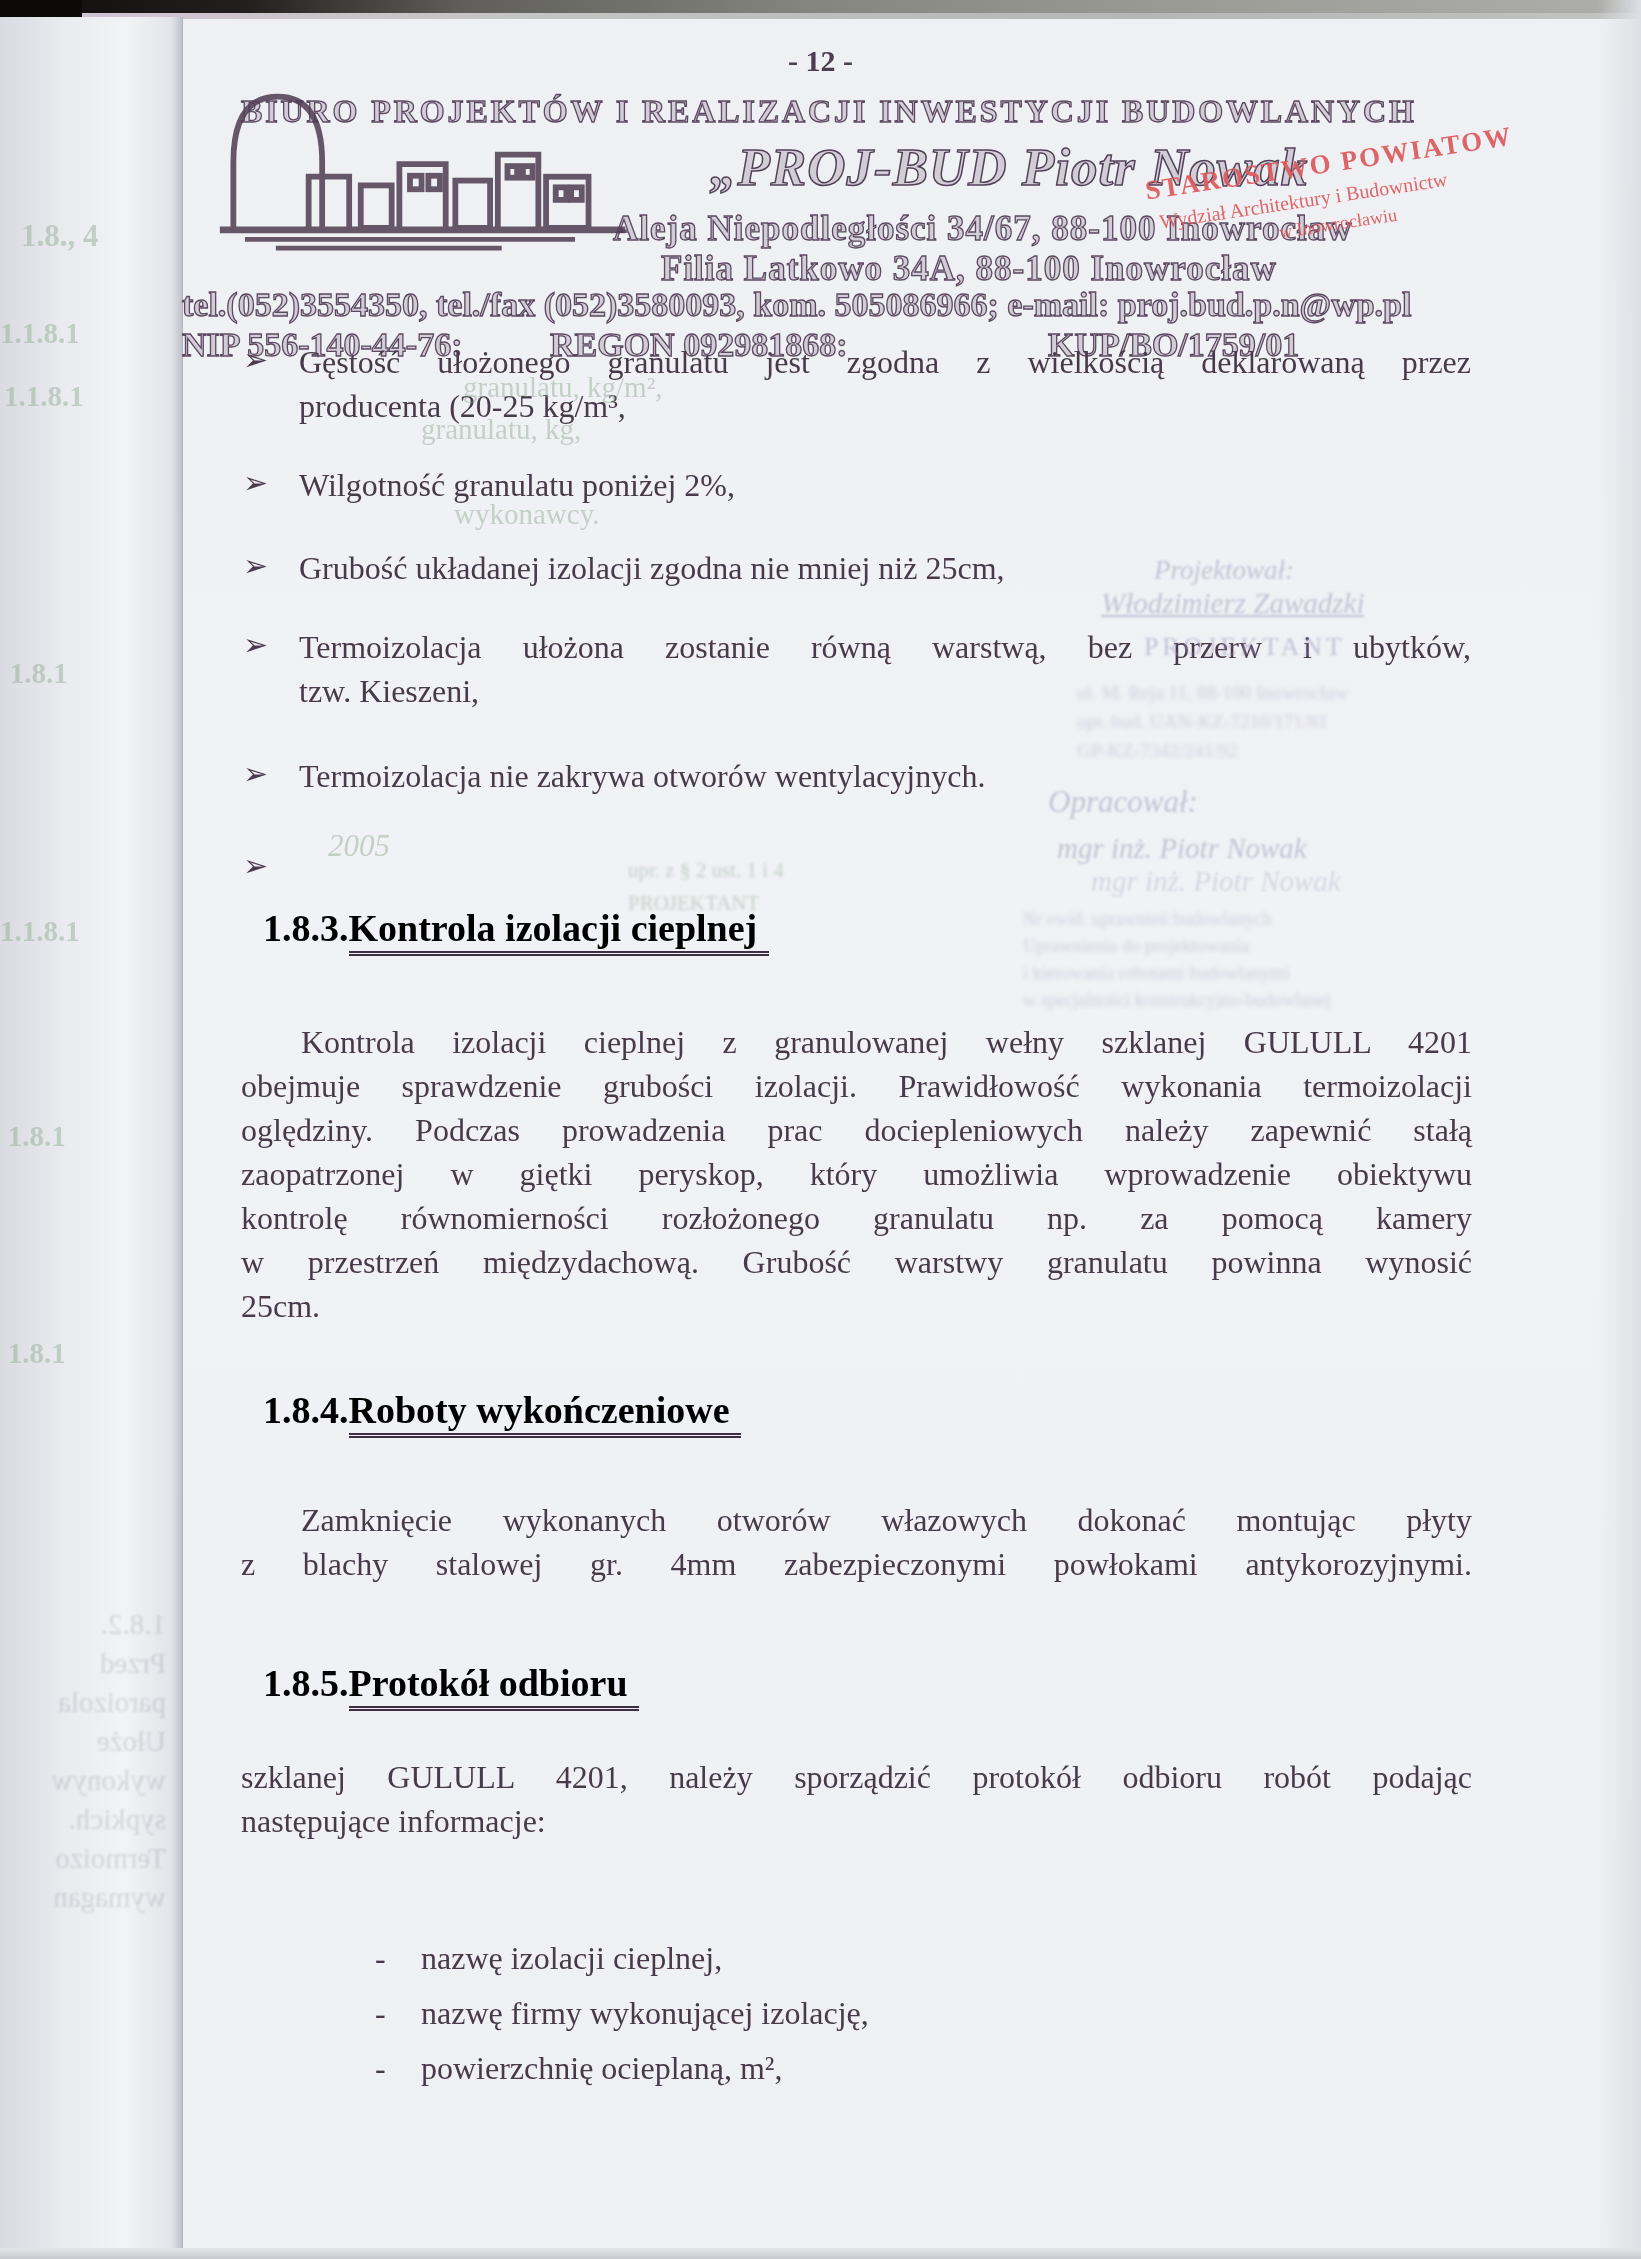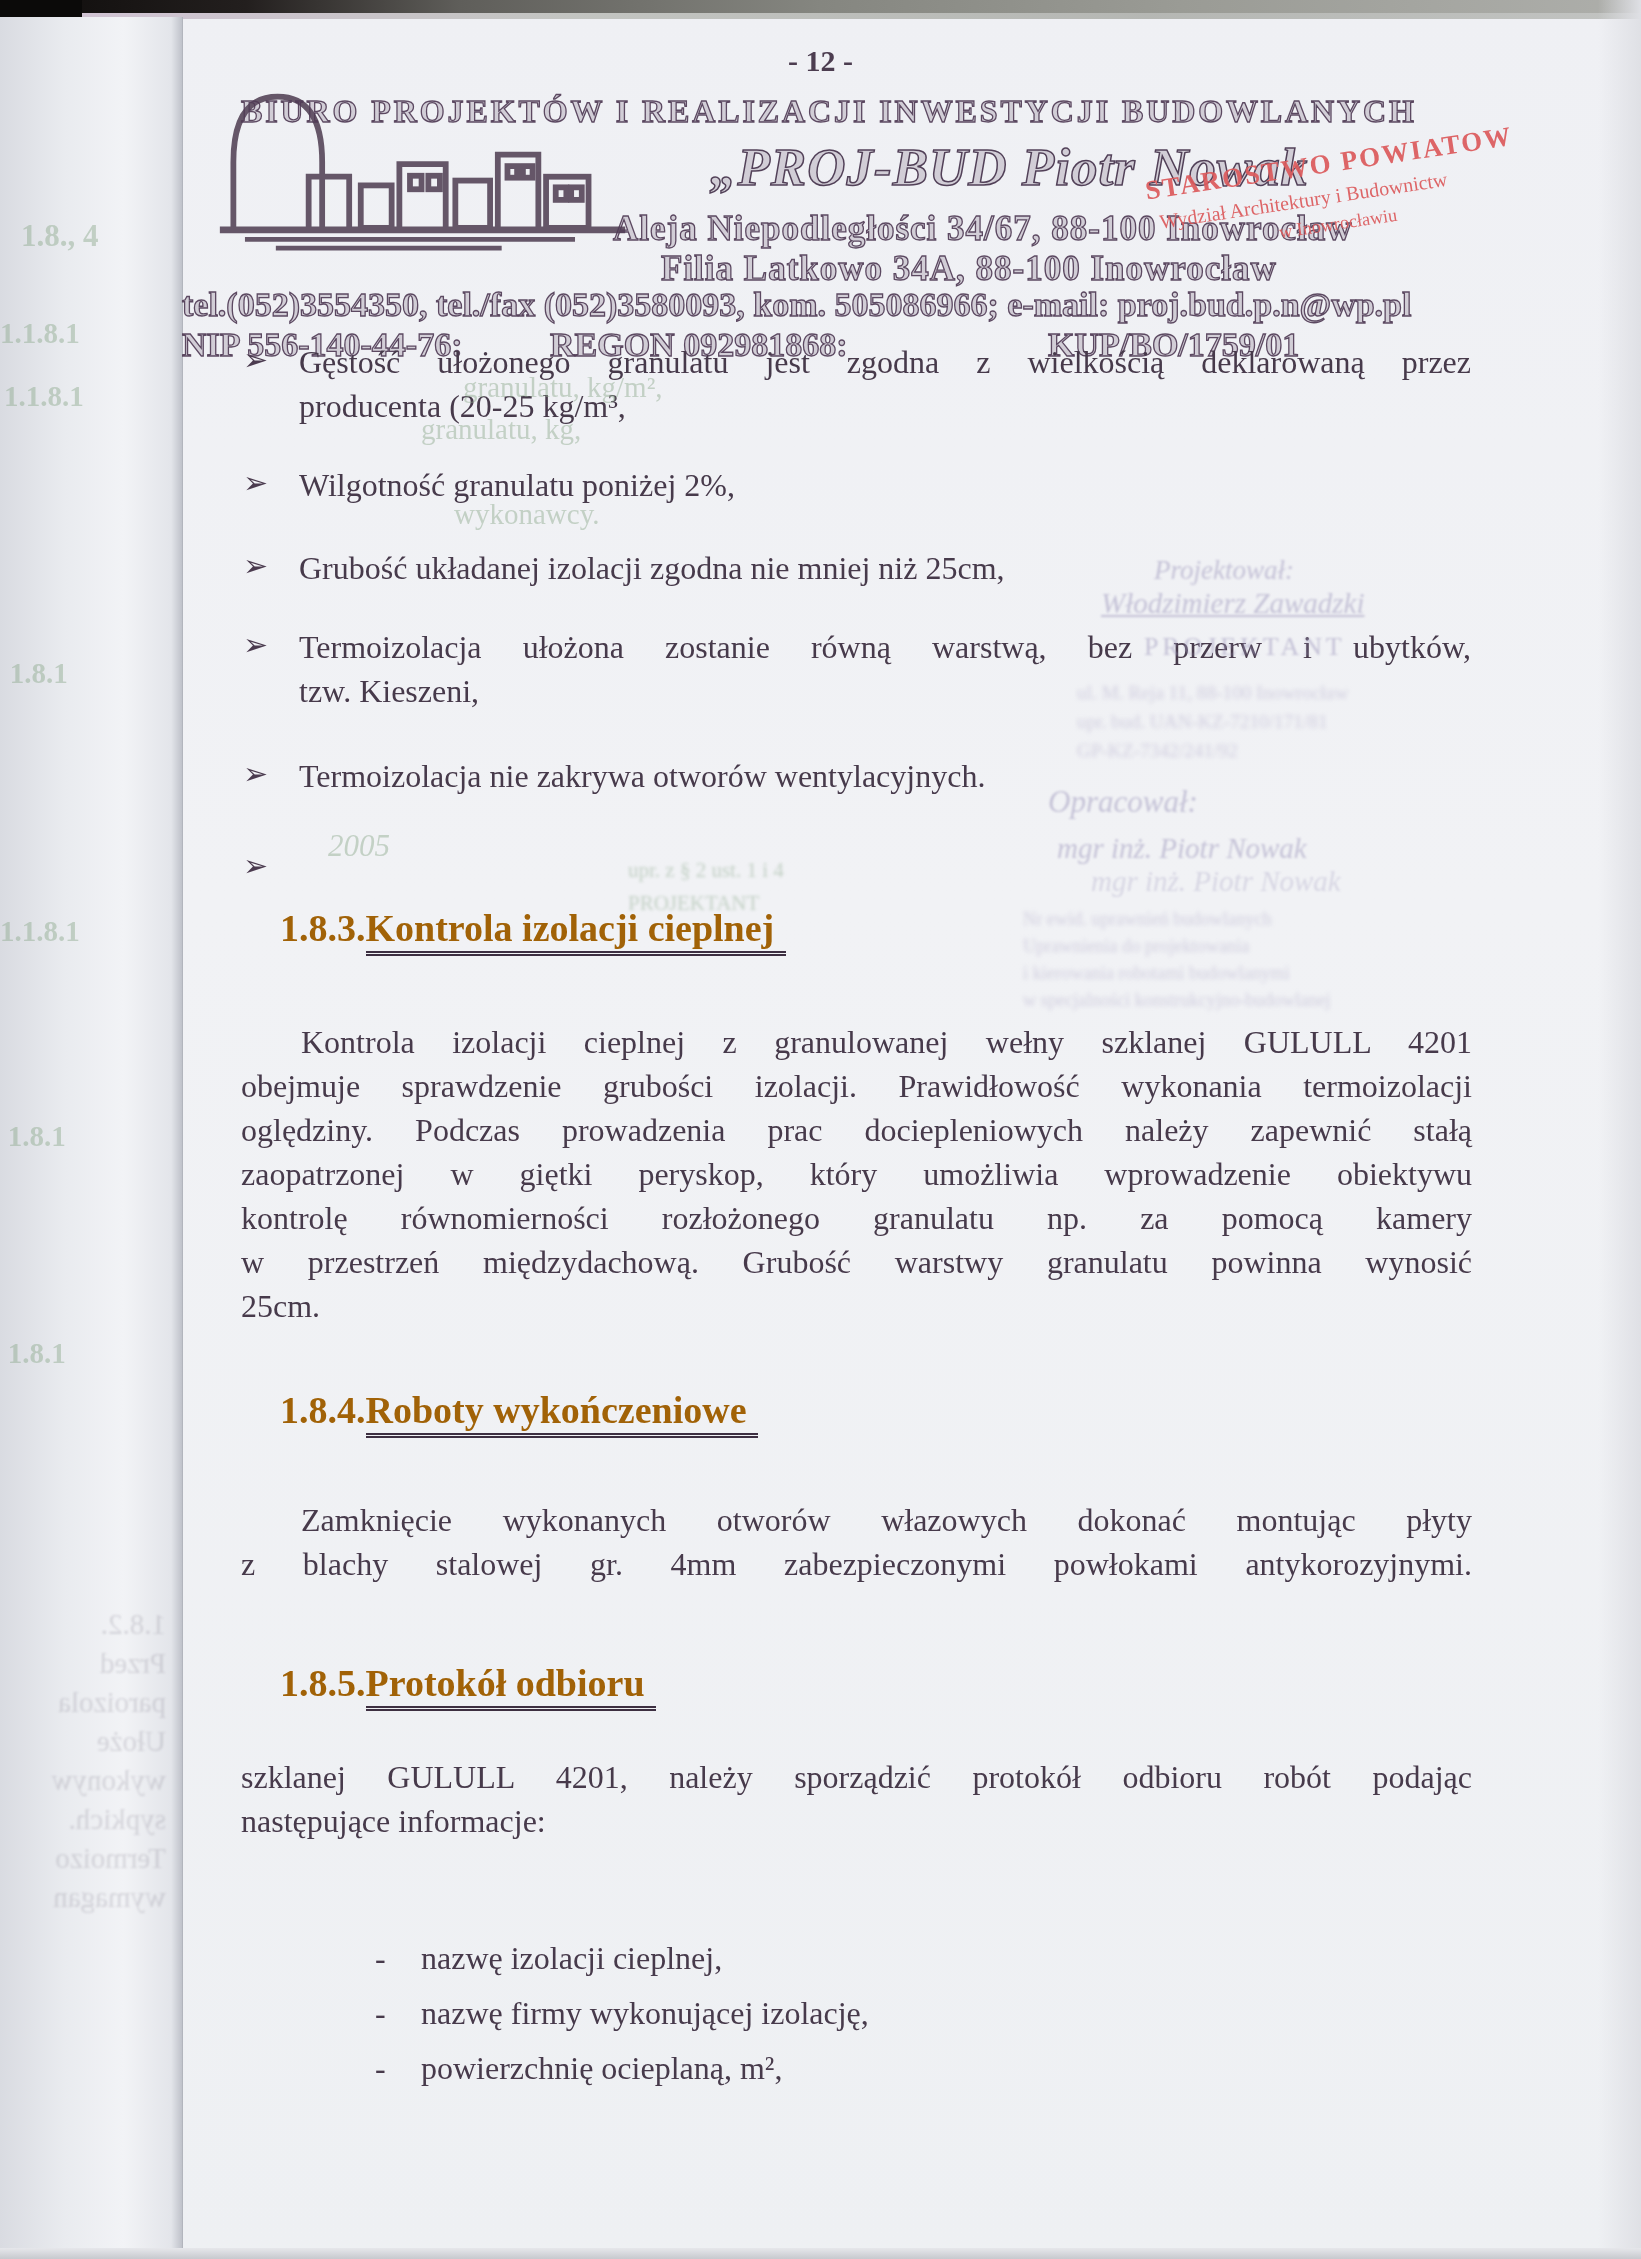--- a/index.html
+++ b/index.html
@@ -54,21 +54,21 @@
   .bi{display:flex;}
   .bi .mk{flex:0 0 56px;font-size:30px;color:#4b3b4f;padding-top:1.9px;}
   .bi .bl{flex:1;font-size:32px;line-height:44px;}
   .mb1{margin-bottom:35px}.mb2{margin-bottom:39px}.mb3{margin-bottom:35px}
   .mb4{margin-bottom:41px}.mb5{margin-bottom:48px}
 
   .l{text-align:justify;text-align-last:justify;}
   .l.first{text-indent:60px;}
   .l.last{text-align:left;text-align-last:left;}
 
-  .sec-h{position:absolute;left:280px;font-size:38px;font-weight:bold;color:#a16207;white-space:nowrap;}
+  .sec-h{position:absolute;left:263px;font-size:38px;font-weight:bold;color:#000000;white-space:nowrap;}
   .sec-h .t{border-bottom:5.8px double #3d2f41;padding-right:11.6px;padding-bottom:1px;display:inline-block;}
   .h183{top:906px}.h184{top:1388px}.h185{top:1661px}
 
   .para{position:absolute;left:241px;width:1231px;font-size:32px;line-height:44px;}
   .p183{top:1020px}.p184{top:1498px}.p185{top:1755px}
 
   .dashes{position:absolute;left:375px;top:1931px;font-size:32px;line-height:55px;}
   .drow{display:flex;}
   .drow .dm{flex:0 0 46px;}
 

